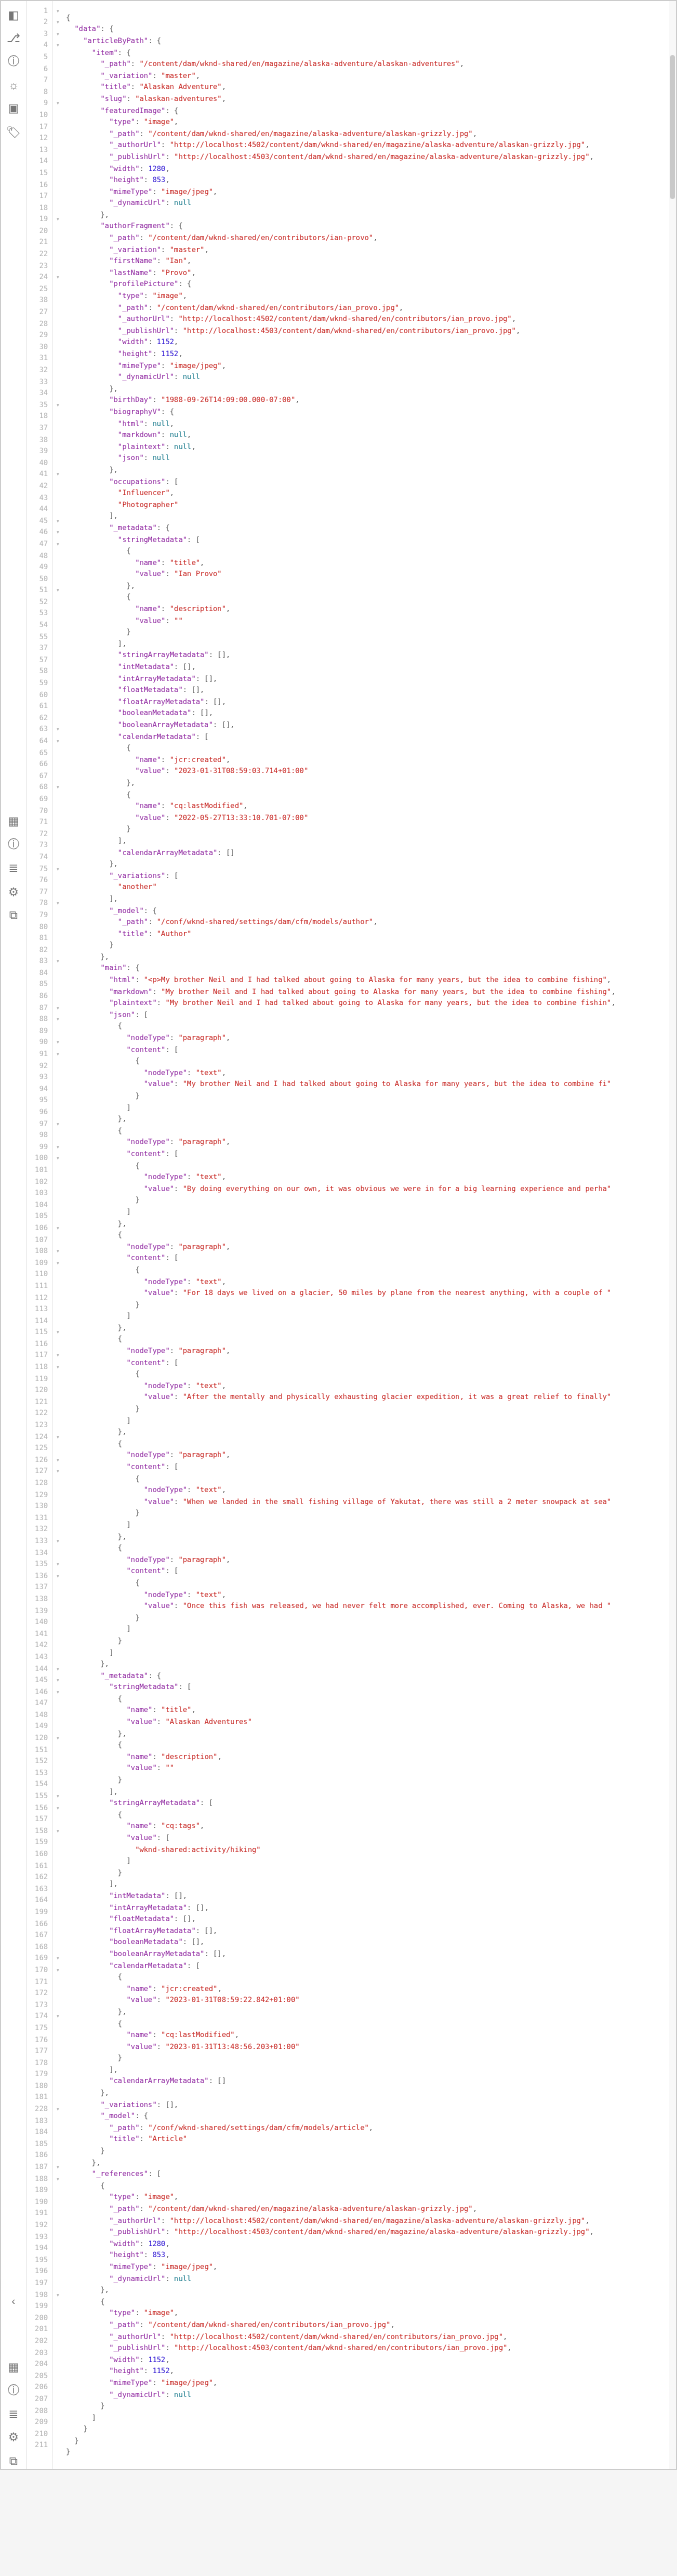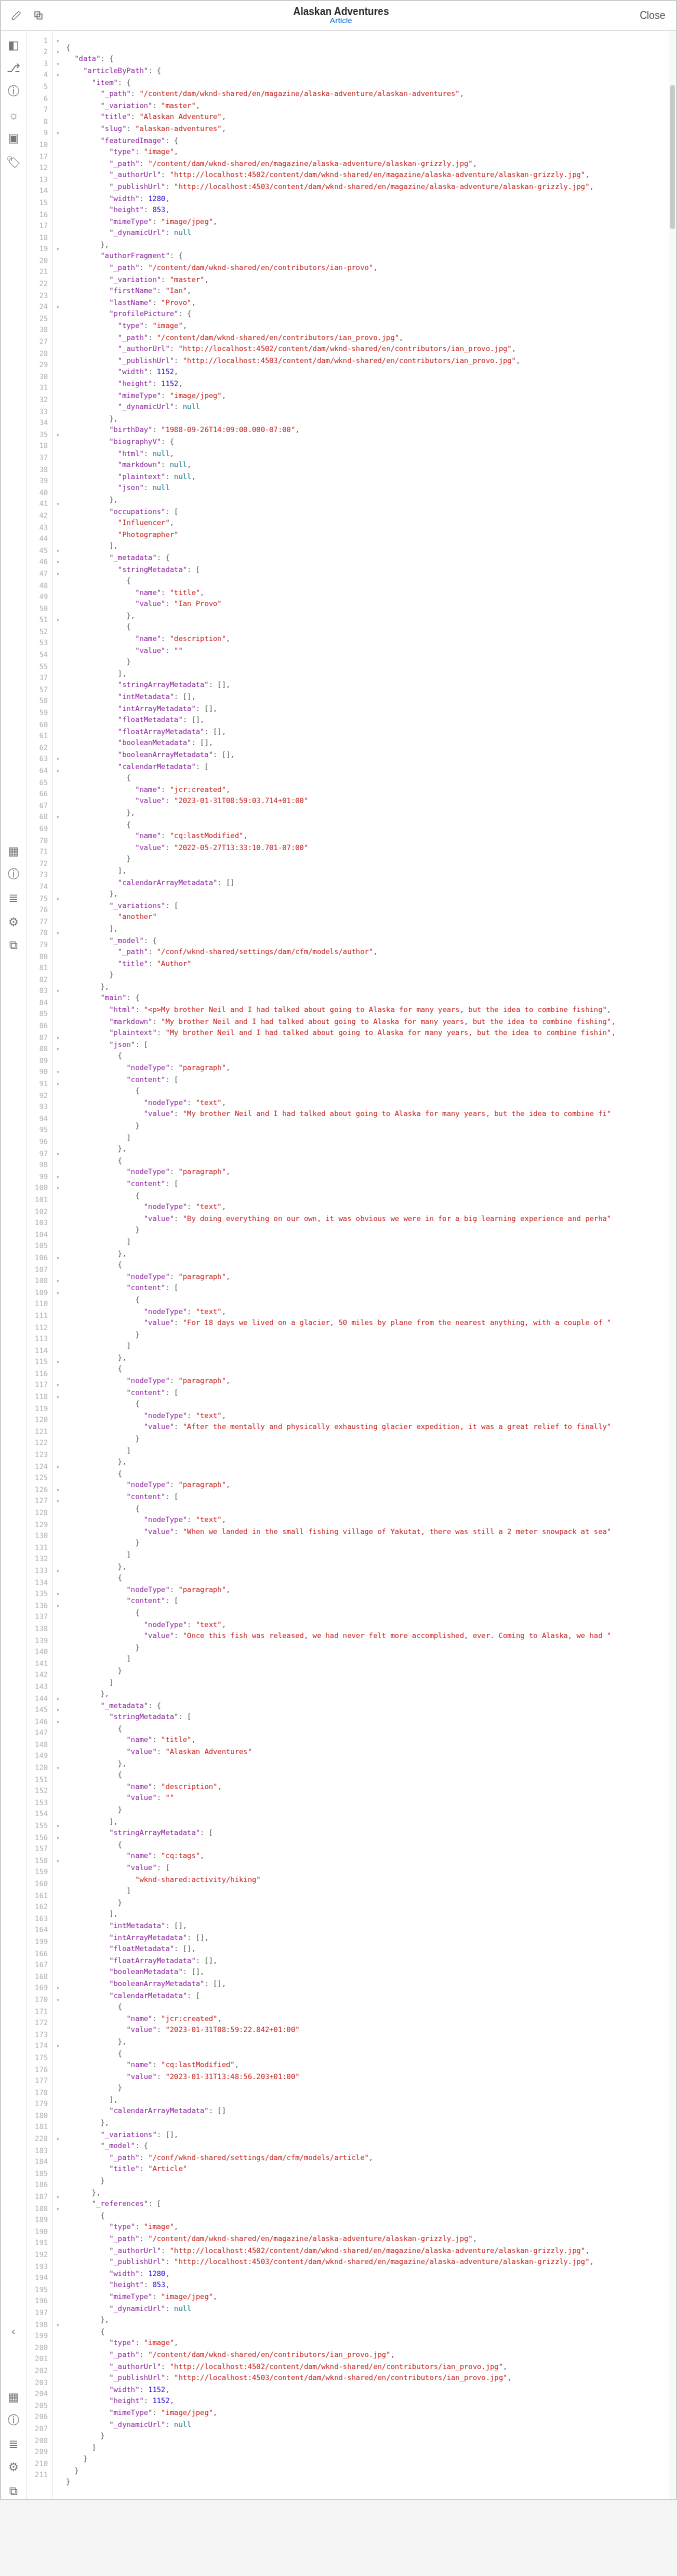--- a/index.html
+++ b/index.html
@@ -138,40 +138,20 @@
     height: 144px;
     background: #c9c9c9;
     border-radius: 2.7px;
   }
 </style>
 </head>
 <body>
 
 <div class="app">
 
-  <div class="header">
-    <div class="header-left">
-      <div class="hicon">
-        <svg width="10.8" height="10.8" viewBox="0 0 24 24" fill="none" stroke="currentColor" stroke-width="2">
-            <path d="M17 3l4 4L7 21H3v-4L17 3z"></path>
-          </svg>
-      </div>
-      <div class="hicon">
-        <svg width="10.8" height="10.8" viewBox="0 0 24 24" fill="none" stroke="currentColor" stroke-width="2">
-            <rect x="9" y="9" width="11" height="11"></rect>
-            <rect x="4" y="4" width="11" height="11"></rect>
-          </svg>
-      </div>
-    </div>
-    <div class="header-center">
-      <div class="header-title">Alaskan Adventures</div>
-      <div class="header-sub">Article</div>
-    </div>
-    <div class="header-right">Close</div>
-  </div>
 
   <div class="body">
 
     <div class="rail">
       <div class="ricon">◧</div>
       <div class="ricon">⎇</div>
       <div class="ricon">ⓘ</div>
       <div class="ricon">☼</div>
       <div class="ricon">▣</div>
       <div class="ricon">🏷</div>

